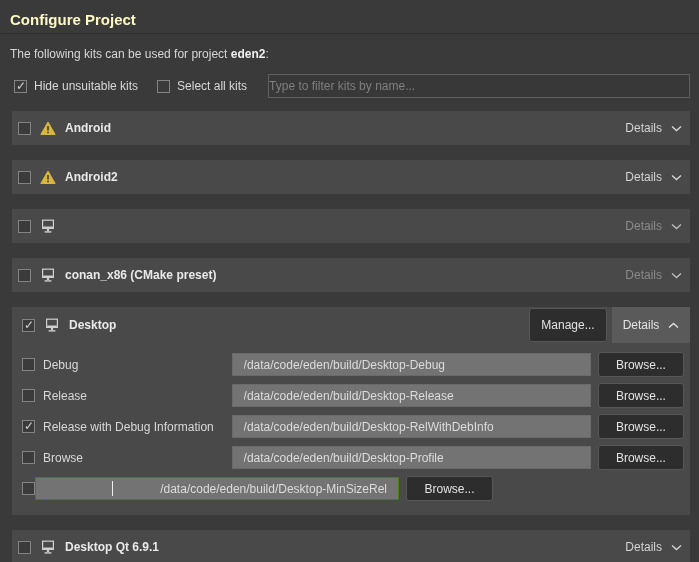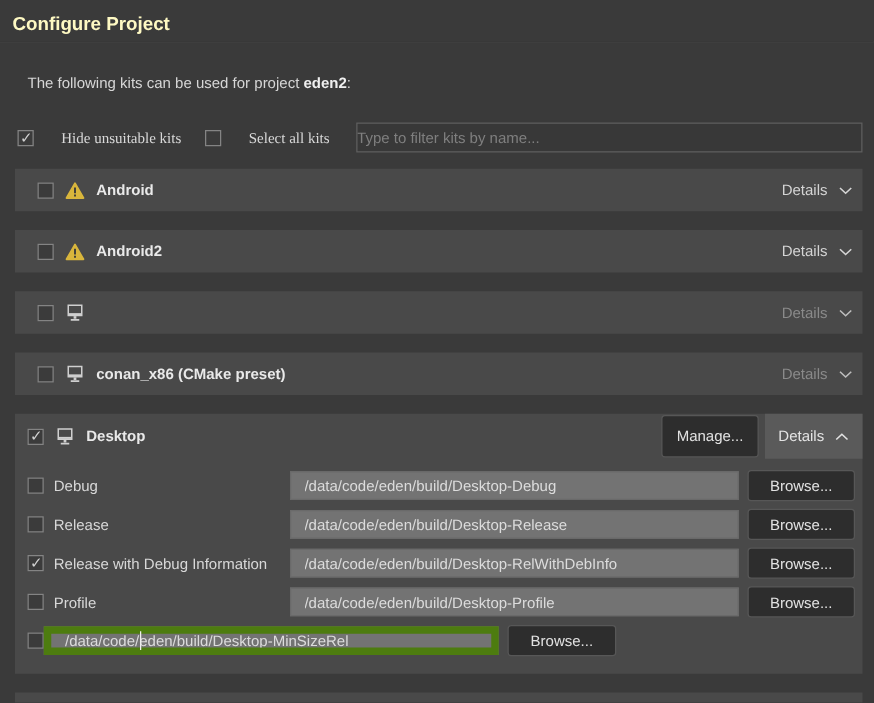--- a/index.html
+++ b/index.html
@@ -7,45 +7,45 @@
   body {
     width:699px; height:562px; overflow:hidden;
     background:#3a3a3a; color:#d8d8d8;
     font-family:"Liberation Sans", sans-serif; font-size:12px;
   }
   .page-title {
     font-size:15px; font-weight:bold; color:#fef9c3;
     margin:0; padding:11px 10px 5px 10px;
   }
   .title-divider { height:1px; background:#646464; border-bottom:1px solid #2e2e2e; }
-  .intro { margin:12px; padding:13px 10px 0 10px; color:#d6d6d6; }
+  .intro { margin:0; padding:13px 10px 0 10px; color:#d6d6d6; }
   .intro b { color:#efefef; }
 
   .filter-row { display:flex; align-items:center; padding:13px 9px 0 14px; }
   .cb {
     width:13px; height:13px; flex:0 0 13px;
     border:1px solid #848484; background:#3b3b3b; position:relative; display:inline-block;
   }
   .cb.checked::after {
     content:"\2713"; position:absolute; left:0; top:-2px; width:12px;
     color:#d2d2d2; font-size:12px; line-height:15px; text-align:center;
   }
-  .cb-group { display:flex; align-items:center; gap:22px; cursor:default;font-family:Liberation Serif, serif; }
+  .cb-group { display:flex; align-items:center; gap:7px; cursor:default; }
   .cb-group + .cb-group { margin-left:19px; }
   .filter-input {
     flex:1; margin-left:21px; height:24px;
     background:#383838; border:1px solid #5f5f5f; color:#d8d8d8;
     font:inherit; padding:0 0;
   }
   .filter-input::placeholder { color:#7f7f7f; }
 
   .kit-list { margin:13px 9px 0 12px; }
   .kit-row {
     background:#494949; height:34px; margin-bottom:15px;
-    display:flex; align-items:center; padding-left:18px;
+    display:flex; align-items:center; padding-left:6px;
   }
   .kit-icon { margin-left:9px; display:flex; align-items:center; }
   .kit-name { font-weight:bold; color:#e9e9e9; margin-left:9px; }
   .details-toggle {
     margin-left:auto; display:flex; align-items:center; gap:9px;
     padding:0 8px 0 8px; height:100%; color:#d4d4d4; cursor:pointer;
   }
   .details-toggle.disabled { color:#8a8a8a; cursor:default; }
 
   .kit-section { background:#494949; margin-bottom:15px; }
@@ -61,21 +61,21 @@
   }
 
   .configs { padding:6px 6px 11px 10px; }
   .config-row { display:flex; align-items:center; height:31px; }
   .config-label { width:191px; margin-left:8px; color:#d8d8d8; }
   .config-input-wrap { position:relative; width:364px; }
   .config-input {
     width:100%; height:23px; background:#737373; border:1px solid #6a6a6a;
     color:#dcdcdc; font:inherit; font-size:12px; padding:0 11px;
   }
-  .config-input.focused { border:6px solid #4d7c0f; }
+  .config-input.focused { border:1px solid #4d7c0f;text-align:right; }
   .caret { position:absolute; left:77px; top:4px; width:1px; height:15px; background:#ededed; }
   .browse-btn { width:87px; height:25px; margin-left:7px; }
   svg { display:block; }
 </style>
 </head>
 <body>
 
 <div>
 
   <h1 class="page-title">Configure Project</h1>
@@ -226,21 +226,21 @@
           <span class="cb checked"></span>
           <span class="config-label">Release with Debug Information</span>
           <span class="config-input-wrap">
             <input class="config-input" value="/data/code/eden/build/Desktop-RelWithDebInfo" style="">
           </span>
           <button class="btn browse-btn">Browse...</button>
         </div>
 
         <div class="config-row">
           <span class="cb"></span>
-          <span class="config-label">Profile</span>
+          <span class="config-label">Browse</span>
           <span class="config-input-wrap">
             <input class="config-input" value="/data/code/eden/build/Desktop-Profile" style="">
           </span>
           <button class="btn browse-btn">Browse...</button>
         </div>
 
         <div class="config-row">
           <span class="cb"></span>
           <span class="config-input-wrap">
             <input class="config-input focused" value="/data/code/eden/build/Desktop-MinSizeRel" style="">

